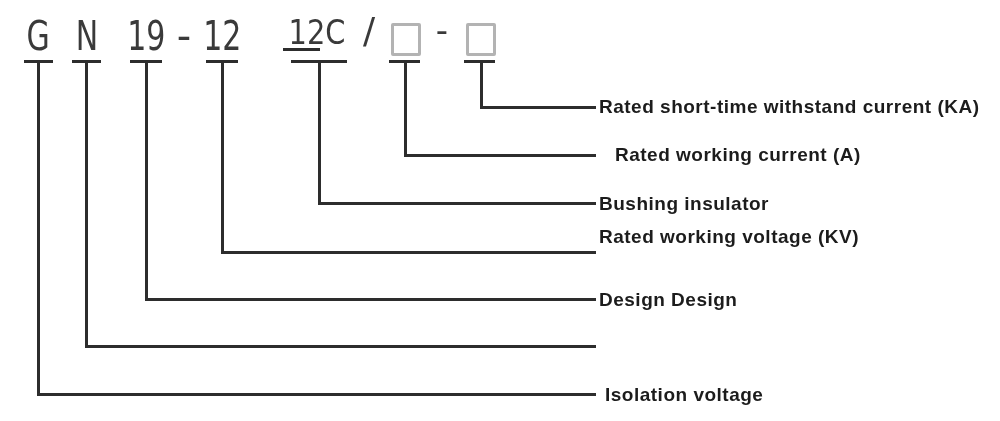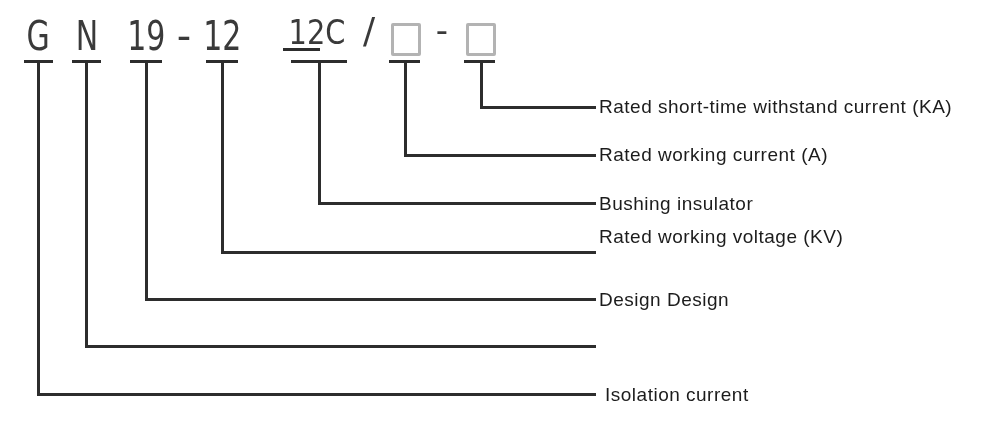--- a/index.html
+++ b/index.html
@@ -75,29 +75,29 @@
   .h-4 { left: 221px; top: 251px; width: 375px; }
   .h-5 { left: 145px; top: 298px; width: 451px; }
   .h-6 { left: 85px;  top: 345px; width: 511px; }
   .h-7 { left: 37px;  top: 393px; width: 559px; }
 
   
   .label {
     position: absolute;
     left: 599px;
     font-family: "Liberation Sans", sans-serif;
-    font-weight: normal;
+    font-weight: bold;
     font-size: 19px;
     letter-spacing: 0.5px;
     line-height: 22px;
     color: var(--label-text, #1c1c1c);
     white-space: nowrap;
   }
   .l-1 { top: 96px;  }
-  .l-2 { top: 144px; }
+  .l-2 { top: 144px; margin-left: 16px; }
   .l-3 { top: 193px; }
   .l-4 { top: 226px; }
   .l-5 { top: 289px; }
   .l-6 { top: 336px; }
   .l-7 { top: 384px; left: 605px; }
 </style>
 </head>
 <body>
 
 <div class="canvas">
@@ -141,15 +141,15 @@
 
   <div class="ln h h-4"></div>
   <span class="label l-4">Rated working voltage (KV)</span>
 
   <div class="ln h h-5"></div>
   <span class="label l-5">Design Design</span>
 
   <div class="ln h h-6"></div>
 
   <div class="ln h h-7"></div>
-  <span class="label l-7">Isolation current</span>
+  <span class="label l-7">Isolation voltage</span>
 
 </div>
 
 </body></html>

